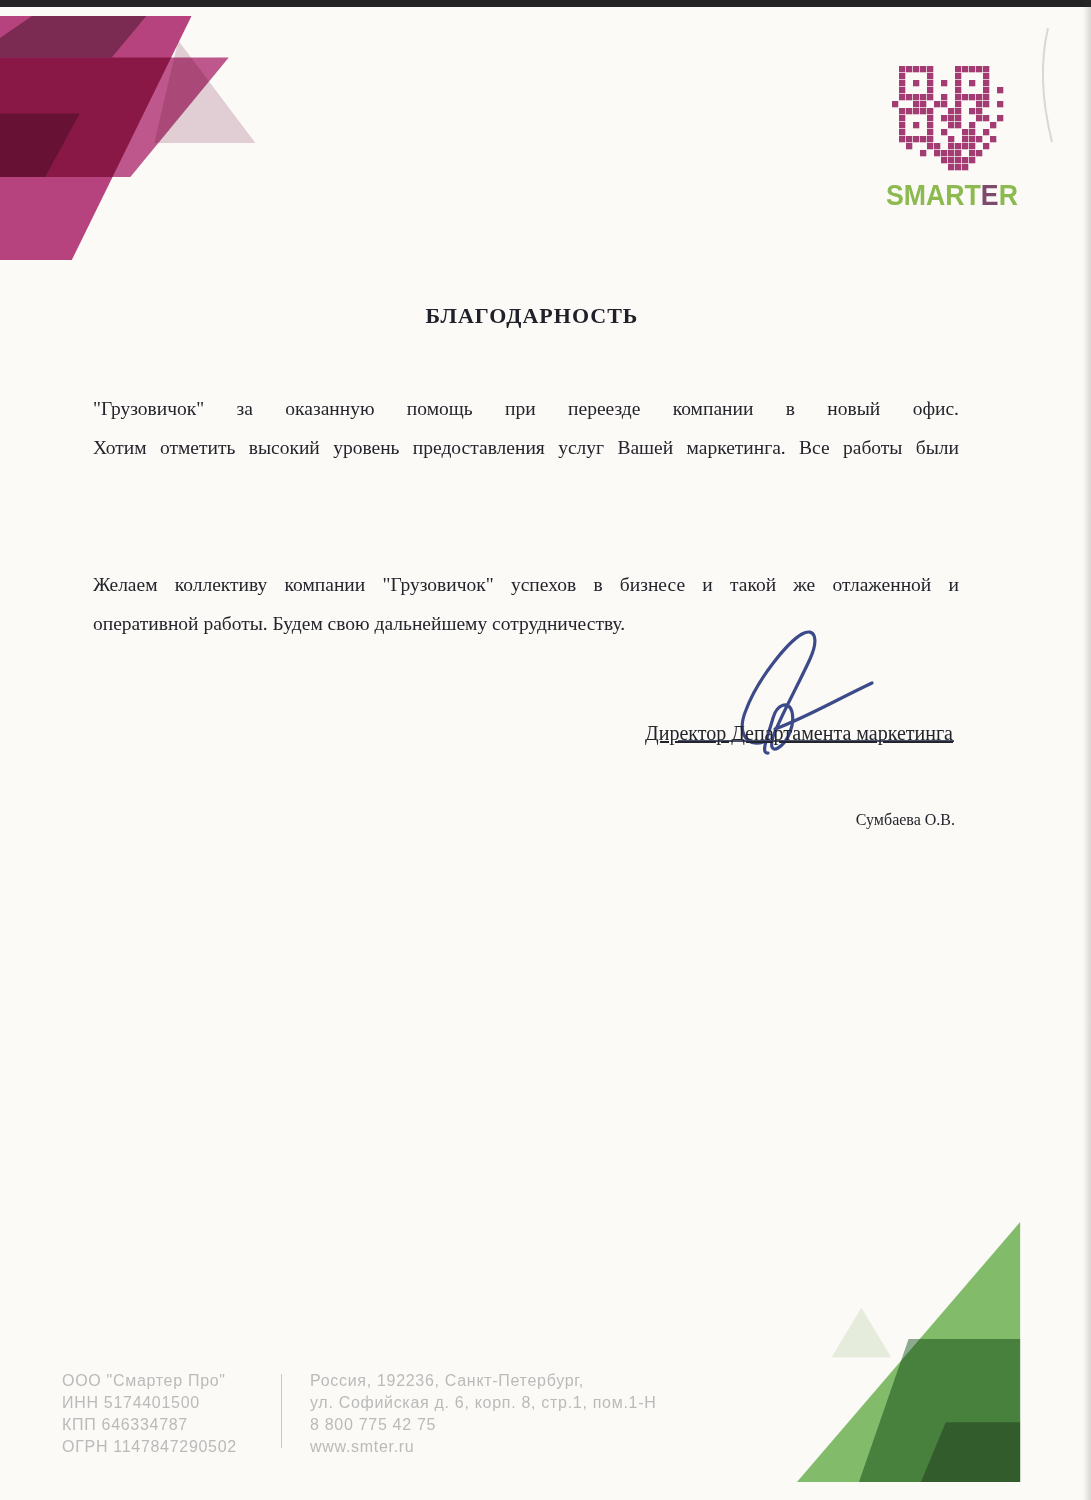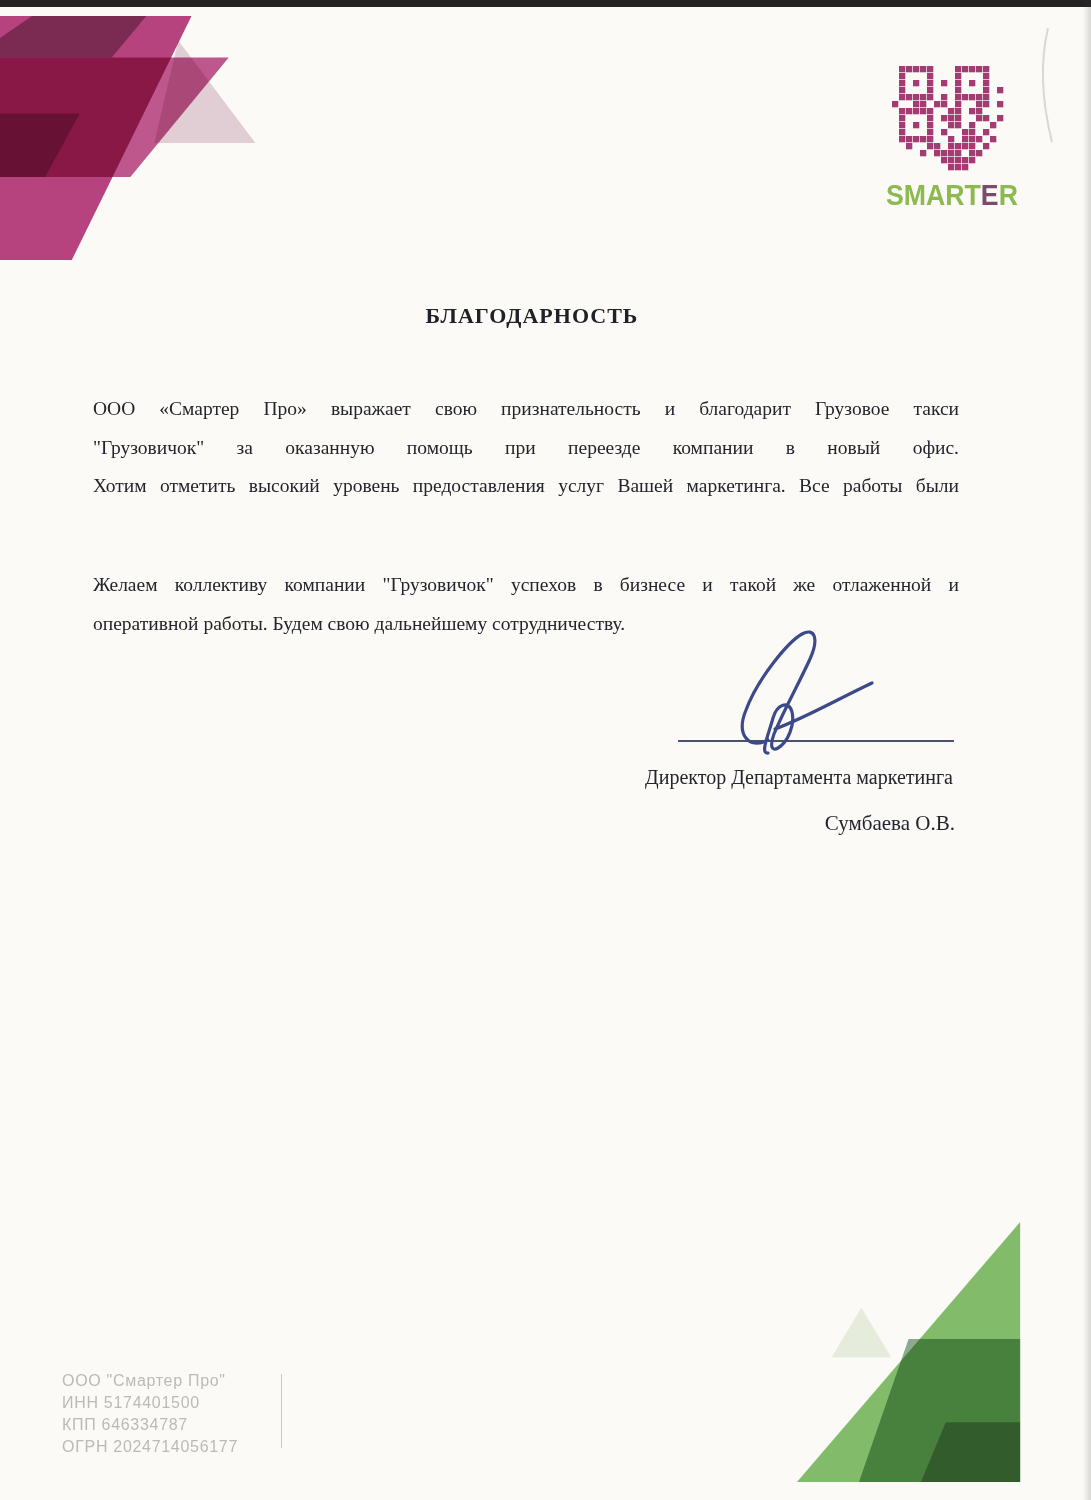--- a/index.html
+++ b/index.html
@@ -44,22 +44,22 @@
   .title { position:absolute; top:303px; left:0; width:1050px; text-align:center;
     font-size:22px; font-weight:bold; letter-spacing:1px; color:#202028;padding-left:14px; }
   .para { position:absolute; left:93px; width:866px; font-size:19.5px; color:#24242c; }
   .para div { line-height:38.5px; text-align:justify; text-align-last:justify; text-justify:inter-word; }
   .para div.last { text-align-last:left; }
   .p1 { top:390px; }
   .p2 { top:566px; }
 
   .signature-svg { position:absolute; left:688px; top:626px; }
   .sig-line { position:absolute; left:678px; top:740px; width:276px; height:2px; background:#49536b; }
-  .sig-role { position:absolute; top:766px; right:138px; font-size:20px; color:#24242c; }
-  .sig-name { position:absolute; top:811px; right:136px; font-size:21px; color:#24242c; }
+  .sig-role { position:absolute; top:722px; right:138px; font-size:20px; color:#24242c;text-decoration:underline; }
+  .sig-name { position:absolute; top:811px; right:136px; font-size:16px; color:#24242c; }
 
   
   .footer-col { position:absolute; top:1370px; font-family:"Liberation Sans", sans-serif;
     font-size:16px; letter-spacing:0.7px; color:#bababa; }
   .footer-col div { line-height:22px; }
   .footer-left { left:62px; }
   .footer-right { left:310px; }
   .footer-divider { position:absolute; left:281px; top:1374px; width:1px; height:74px; background:#c9c9c9; }
 </style>
 </head>
@@ -192,21 +192,20 @@
     <div class="wordmark"><span>SMART</span><span class="e">E</span><span>R</span></div>
   </div>
 
   <svg class="scan-artifact" width="40" height="140" viewBox="0 0 40 140">
     <path d="M 18,6 C 10,40 12,80 22,120" fill="none" stroke="#c9c9c9" stroke-width="2" opacity="0.7"></path>
   </svg>
 
   <h1 class="title">БЛАГОДАРНОСТЬ</h1>
 
   <div class="para p1">
-      <div>ООО «Смартер Про» выражает свою признательность и благодарит Грузовое такси</div>
       <div>"Грузовичок" за оказанную помощь при переезде компании в новый офис.</div>
       <div>Хотим отметить высокий уровень предоставления услуг Вашей маркетинга. Все работы были</div>
     </div>
 
   <div class="para p2">
       <div>Желаем коллективу компании "Грузовичок" успехов в бизнесе и такой же отлаженной и</div>
       <div class="last">оперативной работы. Будем свою дальнейшему сотрудничеству.</div>
     </div>
 
   <div class="sig-line"></div>
@@ -220,23 +219,29 @@
     </g>
   </svg>
 
   <div class="sig-role">Директор Департамента маркетинга</div>
   <div class="sig-name">Сумбаева О.В.</div>
 
   <div class="footer-col footer-left">
       <div>ООО "Смартер Про"</div>
       <div>ИНН 5174401500</div>
       <div>КПП 646334787</div>
-      <div class="last">ОГРН 2024714056177</div>
+      <div class="last">ОГРН 1147847290502</div>
     </div>
   <div class="footer-divider"></div>
+  <div class="footer-col footer-right">
+      <div>Россия, 192236, Санкт-Петербург,</div>
+      <div>ул. Софийская д. 6, корп. 8, стр.1, пом.1-Н</div>
+      <div>8 800 775 42 75</div>
+      <div class="last">www.smter.ru</div>
+    </div>
 
   <div class="deco-br">
     <div class="s g-pale"></div>
     <div class="s g-light"></div>
     <div class="s g-dark"></div>
     <div class="s g-darker"></div>
   </div>
 
   <div class="edge-shadow"></div>
 </div>

